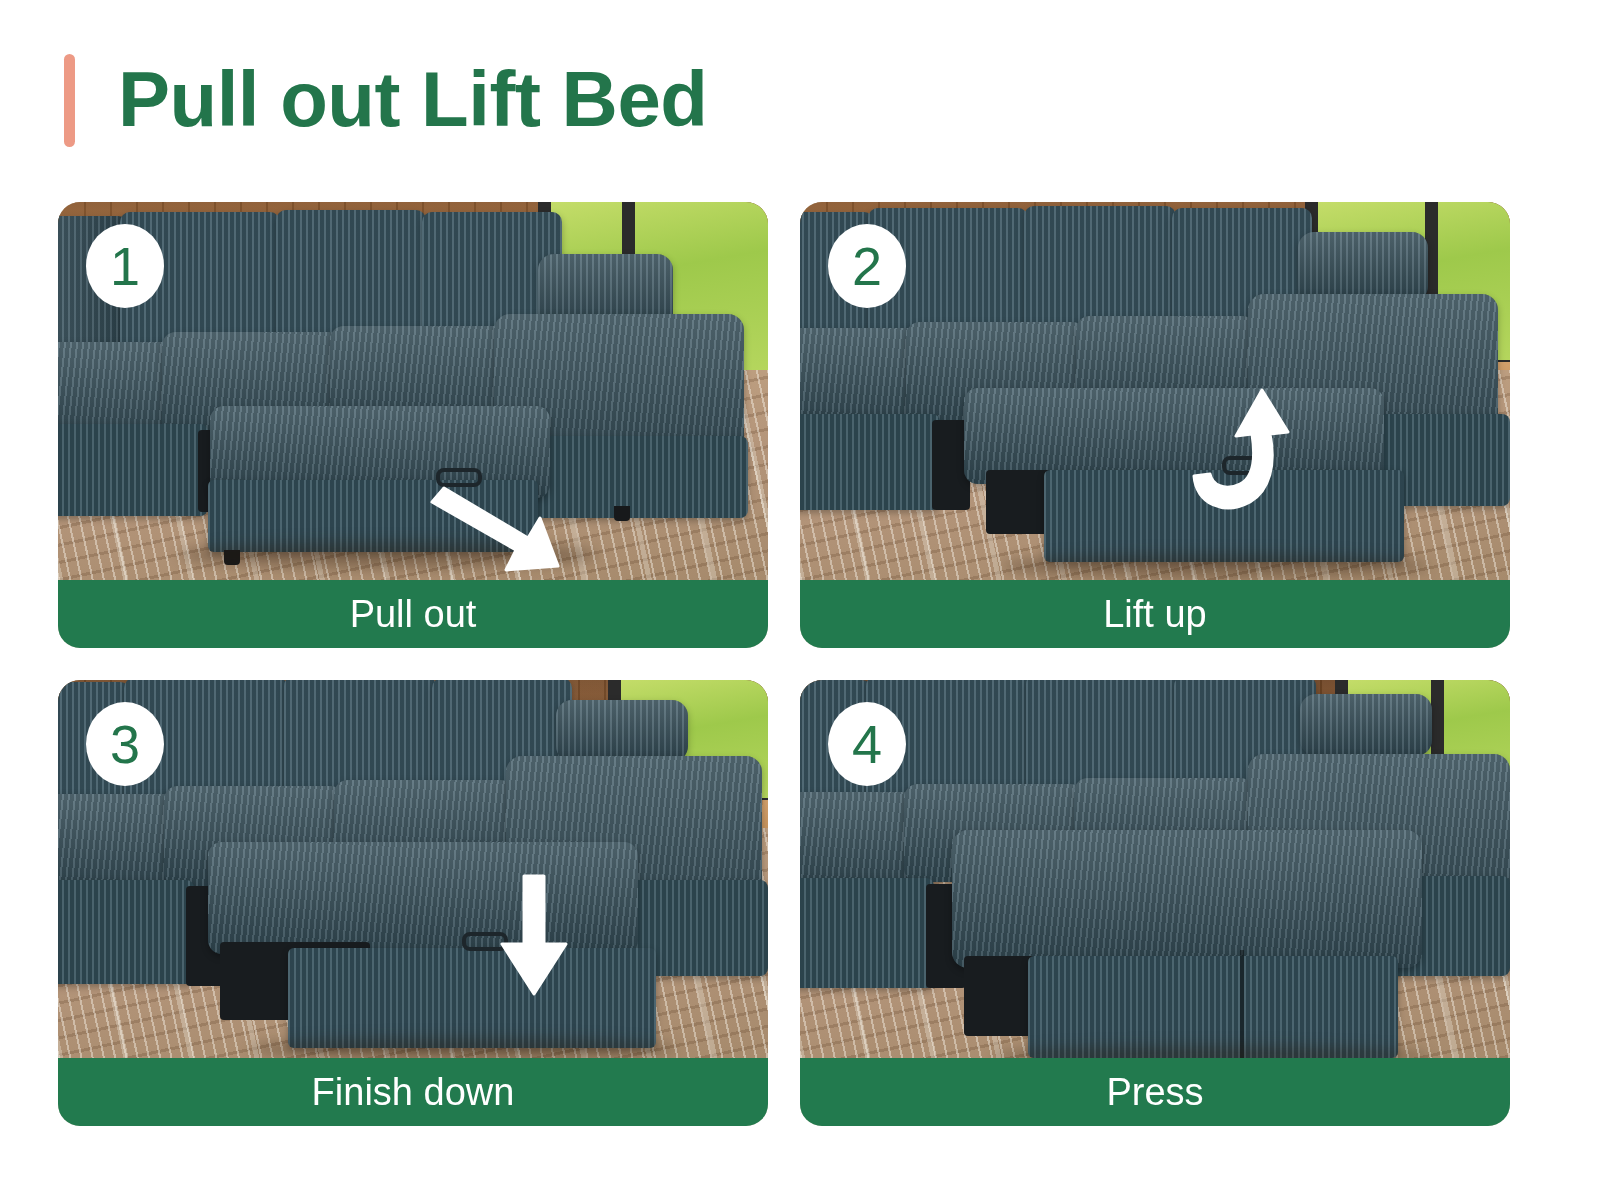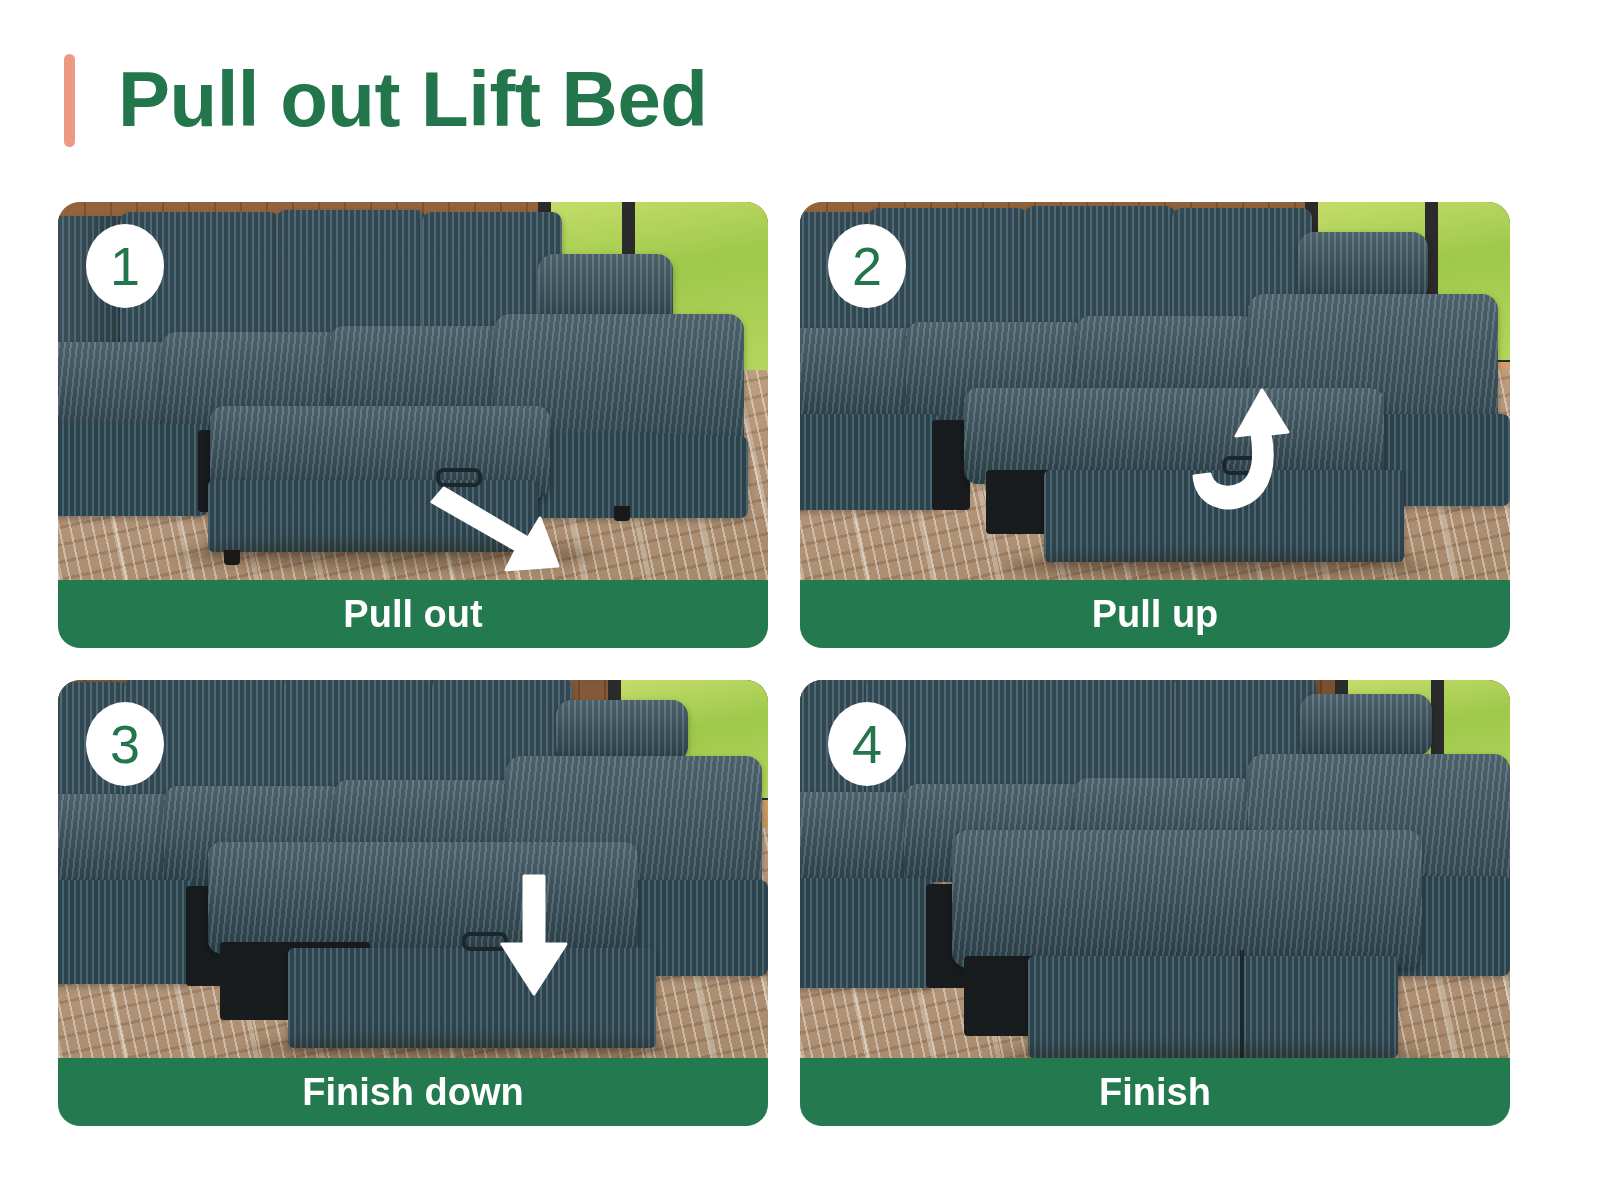--- a/index.html
+++ b/index.html
@@ -239,21 +239,21 @@
     height: 68px;
     background: #227A4E;
     display: flex;
     align-items: center;
     justify-content: center;
   }
   .caption-text {
     color: #ffffff;
     font-size: 38px;
     line-height: 44px;
-    font-weight: bold;
+    font-weight: normal;
     white-space: nowrap;
   }
 </style>
 </head>
 <body>
 
 <div class="header">
   <div class="accent-bar"></div>
   <div class="page-title">Pull out Lift Bed</div>
 </div>
@@ -413,21 +413,21 @@
         <path d="M 394 274 C 396 302, 424 314, 450 300 C 470 288, 476 262, 470 232
                  L 488 230 L 462 188 L 436 234 L 452 232
                  C 456 258, 452 276, 440 282 C 424 290, 412 282, 410 272 Z" fill="#ffffff" stroke="#ffffff" stroke-width="3" stroke-linejoin="round"></path>
       </svg>
 
       <div class="step-badge">
         <span class="step-badge-num">2</span>
       </div>
     </div>
     <div class="caption-bar">
-      <span class="caption-text">Pull up</span>
+      <span class="caption-text">Lift up</span>
     </div>
   </div>
 
   <div class="step-card pos-2">
     <div class="photo">
       <div class="wall" style="height:54px; background:linear-gradient(180deg,#7a4f2c,#8c5a33);">
           <div class="wall-grain"></div>
         </div>
       <div class="window-area" style="width:160px; height:130px;">
         <div class="window-frame-v" style="left:0;"></div>
@@ -566,17 +566,17 @@
           <div class="cord"></div>
         </div>
       <div class="seam" style="left:440px; top:270px; width:4px; height:108px; background:rgba(0,0,0,0.42);"></div>
       <div class="sofa-shadow" style="left:190px; top:366px; width:440px; height:20px;"></div>
 
       <div class="step-badge">
         <span class="step-badge-num">4</span>
       </div>
     </div>
     <div class="caption-bar">
-      <span class="caption-text">Finish</span>
+      <span class="caption-text">Press</span>
     </div>
   </div>
 
 </div>
 
 </body></html>

